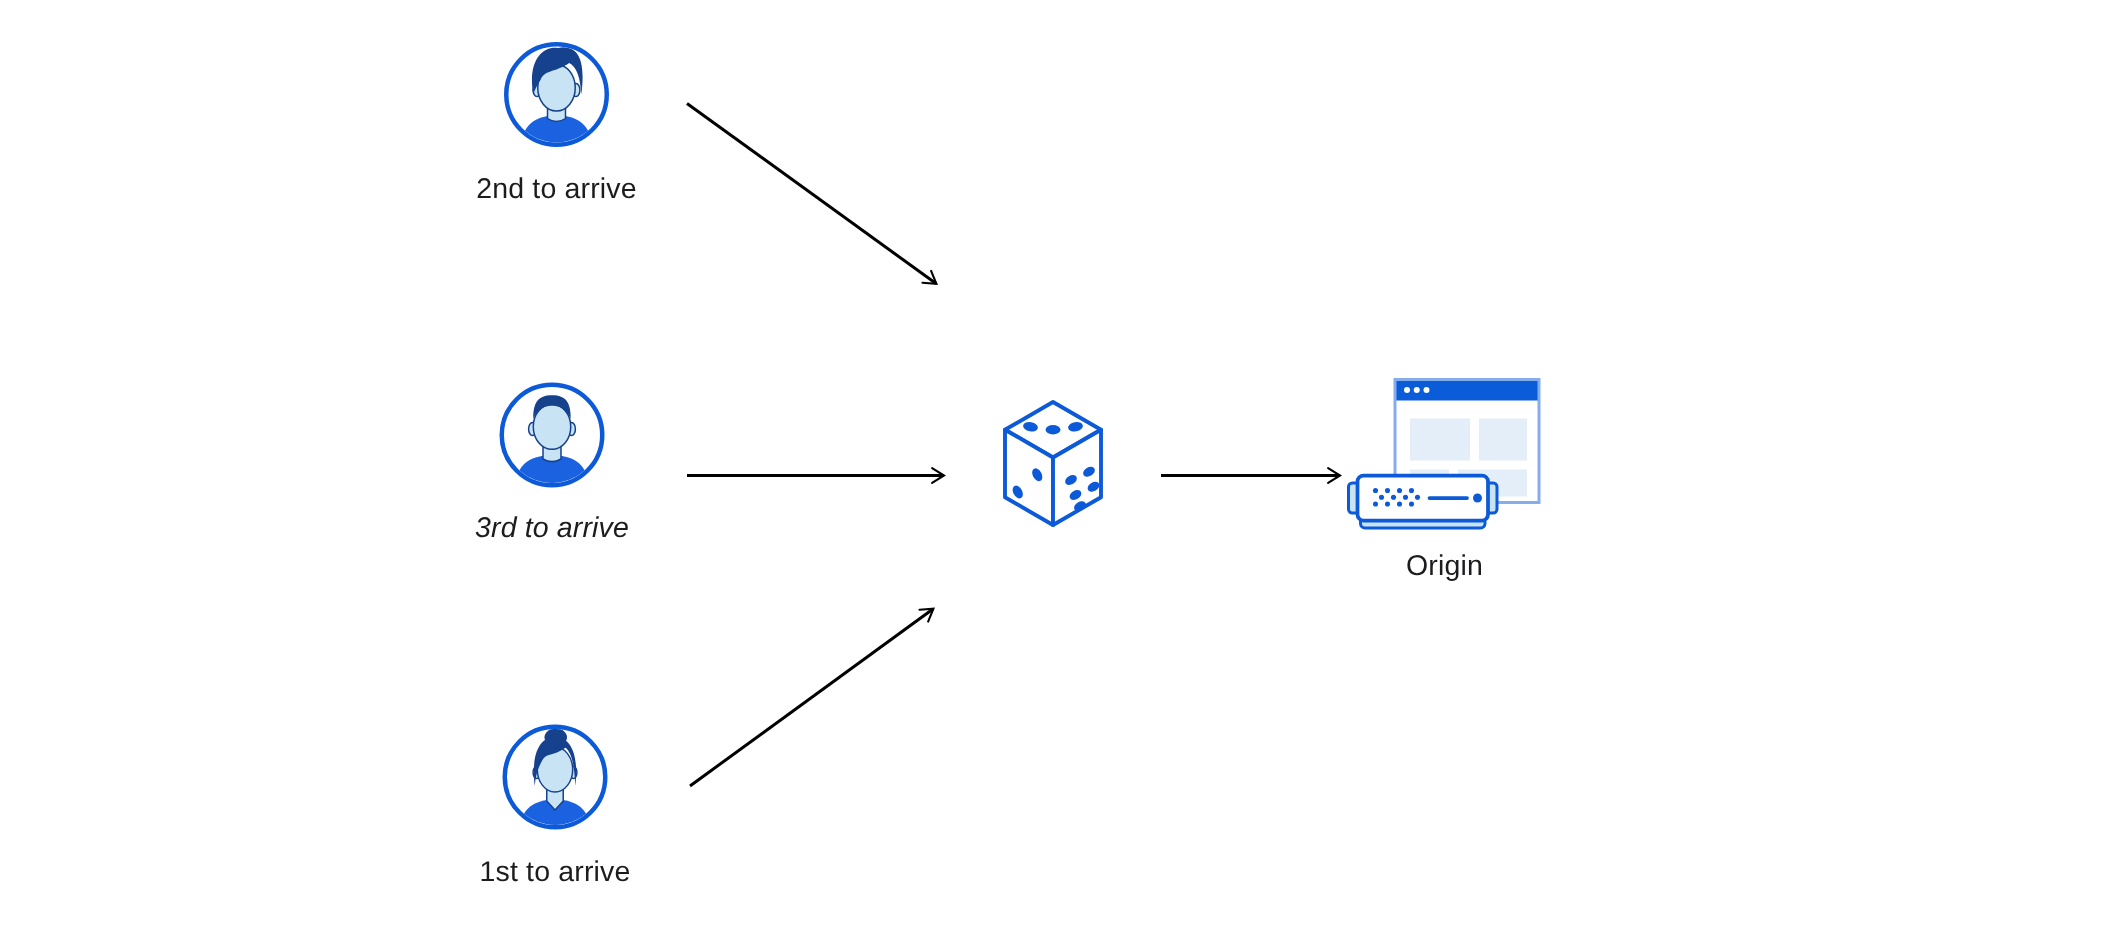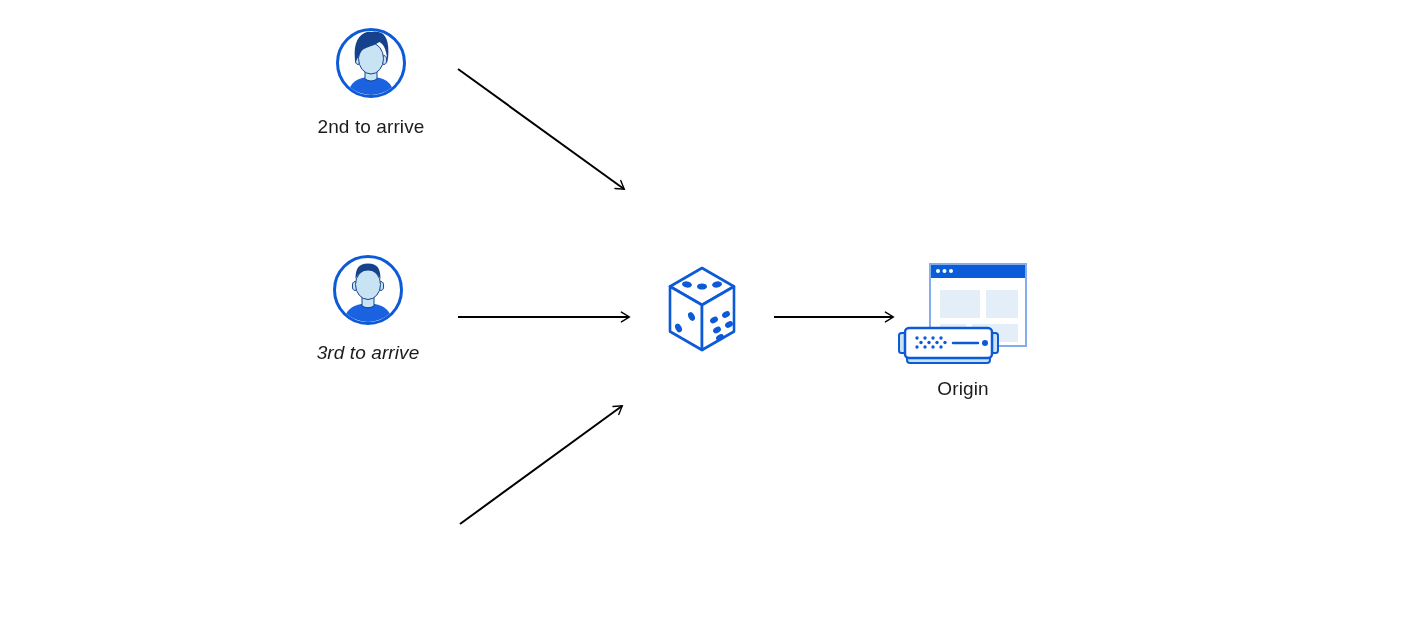--- a/index.html
+++ b/index.html
@@ -79,20 +79,40 @@
         <path d="M30,41 L30,52 Q36,55.5 42,52 L42,41 Z" fill="var(--skin-light-blue)" stroke="var(--hair-navy)" stroke-width="1"></path>
         <ellipse cx="23" cy="32" rx="2.6" ry="4.4" fill="var(--skin-light-blue)" stroke="var(--hair-navy)" stroke-width="1"></ellipse>
         <ellipse cx="49" cy="32" rx="2.6" ry="4.4" fill="var(--skin-light-blue)" stroke="var(--hair-navy)" stroke-width="1"></ellipse>
         <ellipse cx="36" cy="30.5" rx="12.5" ry="15" fill="var(--skin-light-blue)" stroke="var(--hair-navy)" stroke-width="1"></ellipse>
         <path d="M23.5,25 C23.5,14.5 26.5,9.5 36,9.5 C45.5,9.5 48.5,14.5 48.5,25 C44.5,17.5 40,16.5 36,16.5 C32,16.5 27.5,17.5 23.5,25 Z" fill="var(--hair-navy)"></path>
       </g>
     </svg>
     <div class="label" style="left:-54px; top:88px;">3rd to arrive</div>
   </div>
 
+  <div class="abs" style="left:334px; top:482px;">
+    <svg width="72" height="72" viewBox="0 0 72 72">
+      <defs>
+          <clipPath id="c3">
+            <circle cx="36" cy="36" r="32"></circle>
+          </clipPath>
+        </defs>
+      <circle cx="36" cy="36" r="33.5" fill="#ffffff" stroke="var(--stroke-blue)" stroke-width="3"></circle>
+      <g clip-path="url(#c3)">
+        <ellipse cx="36.5" cy="9.5" rx="7.5" ry="6" fill="var(--hair-navy)"></ellipse>
+        <path d="M12,72 C13,56.5 23,51 36,51 C49,51 59,56.5 60,72 Z" fill="var(--shirt-blue)"></path>
+        <path d="M30.5,41 L30.5,52 L36,58 L41.5,52 L41.5,41 Z" fill="var(--skin-light-blue)" stroke="var(--hair-navy)" stroke-width="1"></path>
+        <ellipse cx="23.8" cy="33" rx="2.4" ry="4" fill="var(--skin-light-blue)" stroke="var(--hair-navy)" stroke-width="1"></ellipse>
+        <ellipse cx="48.2" cy="33" rx="2.4" ry="4" fill="var(--skin-light-blue)" stroke="var(--hair-navy)" stroke-width="1"></ellipse>
+        <ellipse cx="36" cy="31" rx="11.8" ry="15" fill="var(--skin-light-blue)" stroke="var(--hair-navy)" stroke-width="1"></ellipse>
+        <path d="M22.5,42 C19.5,17 28,9 36,9.5 C44,9 52.5,17 49.5,42 C49,28 47,19.5 43,16.5 C35.5,22 29.5,20 27.5,25 C24.5,30 23,35.5 22.5,42 Z" fill="var(--hair-navy)"></path>
+      </g>
+    </svg>
+    <div class="label" style="left:-54px; top:89px;">1st to arrive</div>
+  </div>
 
   <svg class="abs" style="left:667px; top:266px;" width="70" height="86" viewBox="0 0 70 86">
     <g fill="#ffffff" stroke="var(--stroke-blue)" stroke-width="2.6" stroke-linejoin="round">
       <path d="M35,2 L67,20.5 L35,39 L3,20.5 Z"></path>
       <path d="M3,20.5 L35,39 L35,84 L3,65.5 Z"></path>
       <path d="M67,20.5 L35,39 L35,84 L67,65.5 Z"></path>
     </g>
     <g fill="var(--stroke-blue)">
 
       <ellipse cx="20" cy="18.5" rx="5" ry="3.1" transform="rotate(10 20 18.5)"></ellipse>
@@ -103,21 +123,21 @@
       <ellipse cx="11.5" cy="62" rx="4.6" ry="3" transform="rotate(62 11.5 62)"></ellipse>
 
       <ellipse cx="47" cy="54" rx="4.2" ry="2.9" transform="rotate(-30 47 54)"></ellipse>
       <ellipse cx="59" cy="48.5" rx="4.2" ry="2.9" transform="rotate(-30 59 48.5)"></ellipse>
       <ellipse cx="50" cy="64" rx="4.2" ry="2.9" transform="rotate(-30 50 64)"></ellipse>
       <ellipse cx="62" cy="58.5" rx="4.2" ry="2.9" transform="rotate(-30 62 58.5)"></ellipse>
       <ellipse cx="53" cy="71.5" rx="4.2" ry="2.9" transform="rotate(-30 53 71.5)"></ellipse>
     </g>
   </svg>
 
-  <div class="abs" style="left:896px; top:261px;">
+  <div class="abs" style="left:896px; top:250px;">
     <svg width="134" height="104" viewBox="0 0 134 104">
 
       <rect x="34" y="3" width="96" height="82" fill="#ffffff"></rect>
       <rect x="34" y="3" width="96" height="14" fill="var(--title-bar-blue)"></rect>
       <circle cx="42" cy="10" r="2" fill="#ffffff"></circle>
       <circle cx="48.5" cy="10" r="2" fill="#ffffff"></circle>
       <circle cx="55" cy="10" r="2" fill="#ffffff"></circle>
       <rect x="44" y="29" width="40" height="28" fill="var(--panel-light-blue)"></rect>
       <rect x="90" y="29" width="32" height="28" fill="var(--panel-light-blue)"></rect>
       <rect x="44" y="63" width="26" height="18" fill="var(--panel-light-blue)"></rect>

